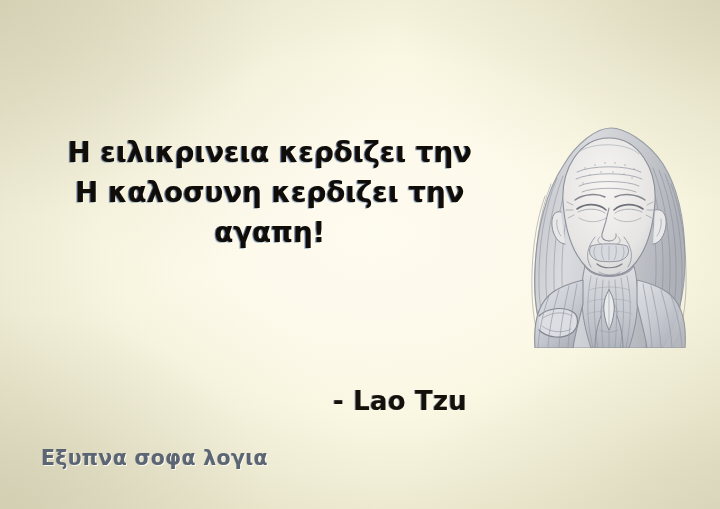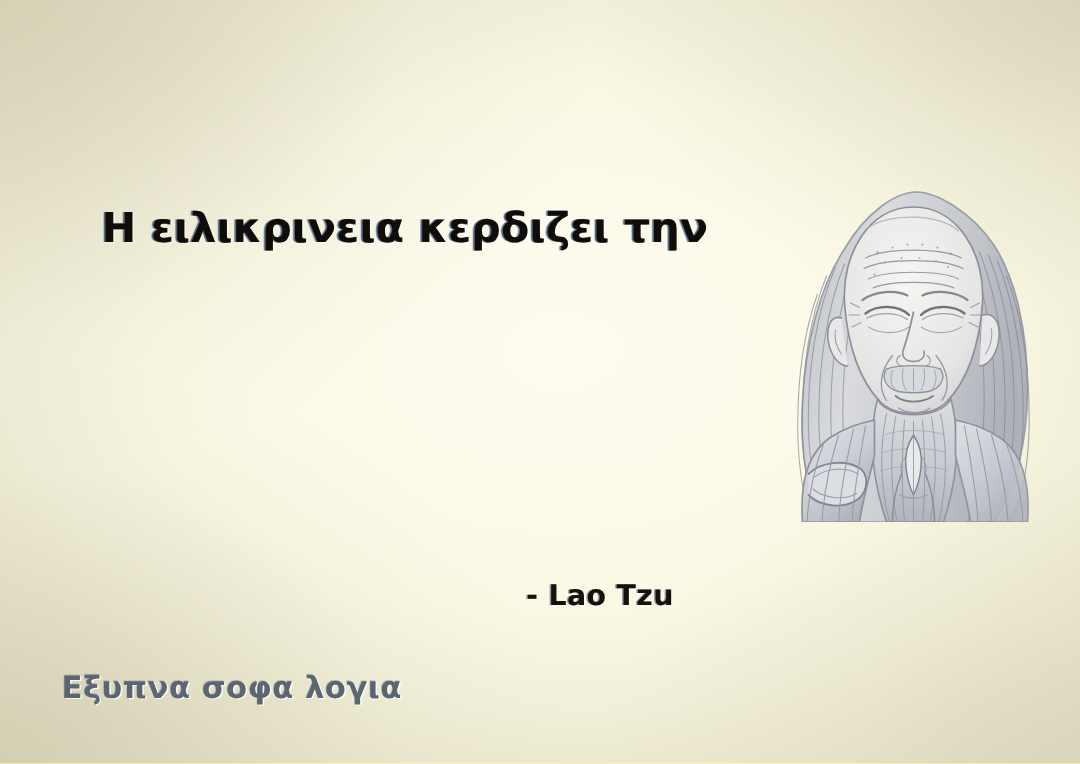--- a/index.html
+++ b/index.html
@@ -9,21 +9,21 @@
   }
   body {
     font-family: "DejaVu Sans", "Liberation Sans", sans-serif;
   }
 
   .poster {
     position: relative;
     width: 720px;
     height: 509px;
     overflow: hidden;
-    background: #fde047;
+    background: #c4b5fd;
   }
 
   
   .bg-base {
     position: absolute;
     inset: 0;
     background:
       radial-gradient(ellipse 78% 72% at 52% 46%,
         #fefbef 0%,
         #fdfaec 26%,
@@ -95,21 +95,21 @@
 
   
   .attribution {
     position: absolute;
     left: 300px;
     top: 386px;
     width: 200px;
     text-align: center;
     font-family: "DejaVu Sans", "Liberation Sans", sans-serif;
     font-weight: bold;
-    font-size: 19px;
+    font-size: 26px;
     color: #14110a;
     letter-spacing: 0.2px;
     text-shadow:
       -1px 0 0 rgba(20,34,90,0.45),
       1px 1px 0 rgba(255,252,236,0.5);
   }
 
   
   .footer-brand {
     position: absolute;
@@ -316,19 +316,21 @@
         <path d="M114 212 C110 222 108 234 108 244" stroke="#8b8e97" stroke-width="1"></path>
         <path d="M130 212 C134 222 136 234 136 244" stroke="#8b8e97" stroke-width="1"></path>
         <path d="M113 226 C118 229 126 229 131 226" stroke="#9a9da6" stroke-width="0.7"></path>
 
       </g>
     </svg>
   </div>
 
   <div class="quote-block">
     <div class="quote-line">Η ειλικρινεια κερδιζει την</div>
+    <div class="quote-line">Η καλοσυνη κερδιζει την</div>
+    <div class="quote-line">αγαπη!</div>
   </div>
 
   <div class="attribution">- Lao Tzu</div>
 
   <div class="footer-brand">Εξυπνα σοφα λογια</div>
 
 </div>
 
 </body></html>

